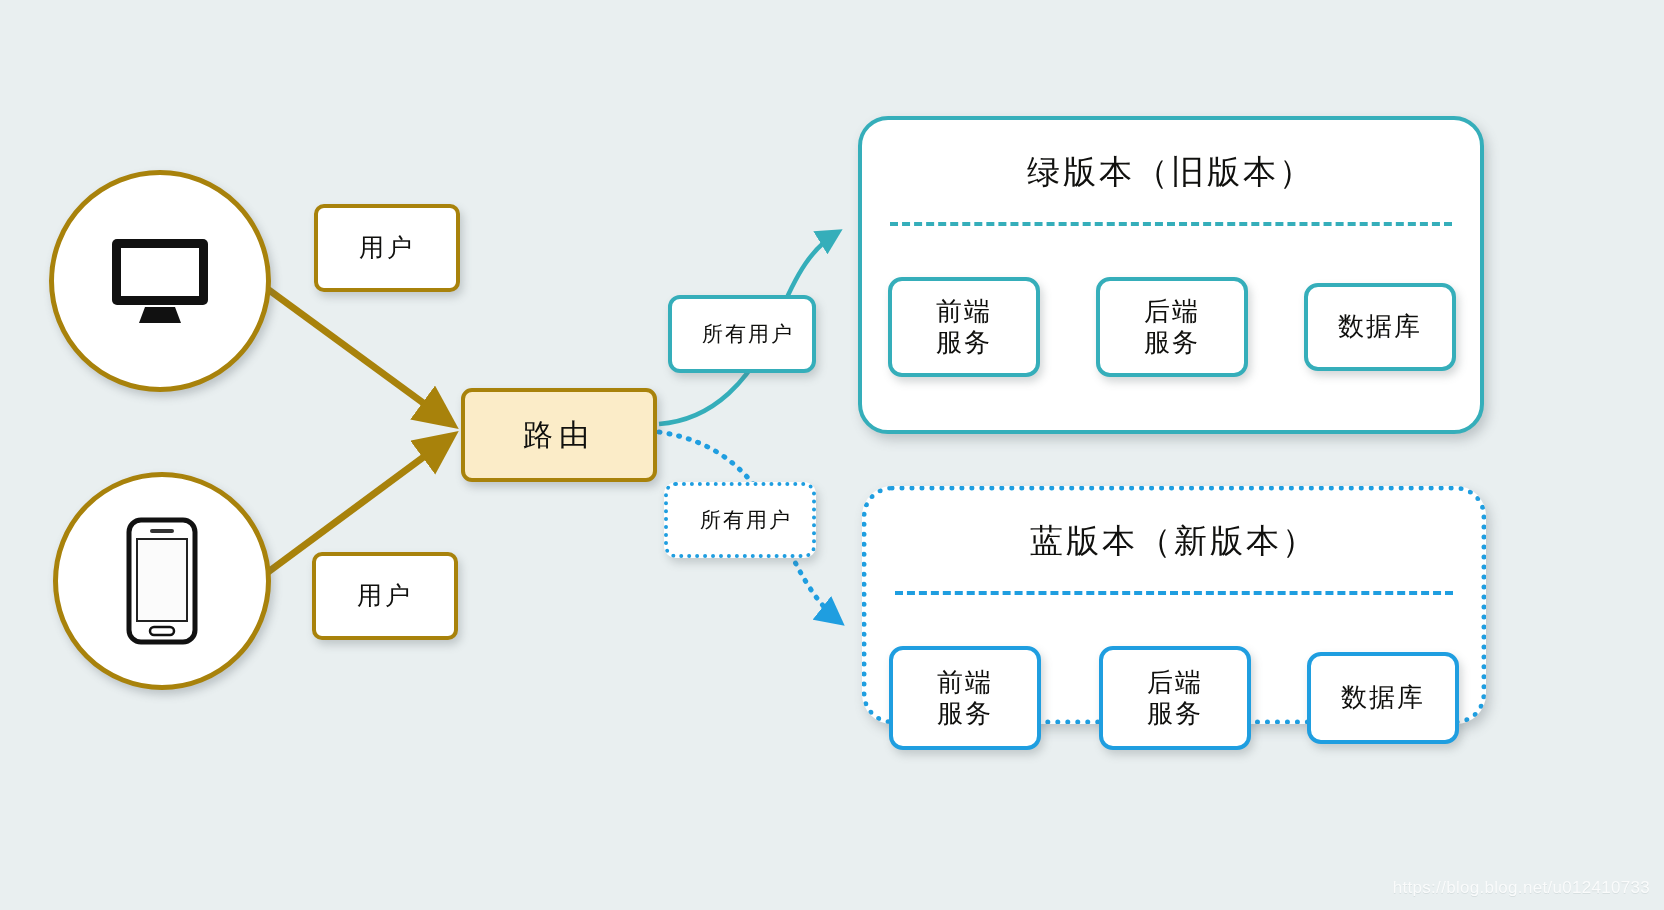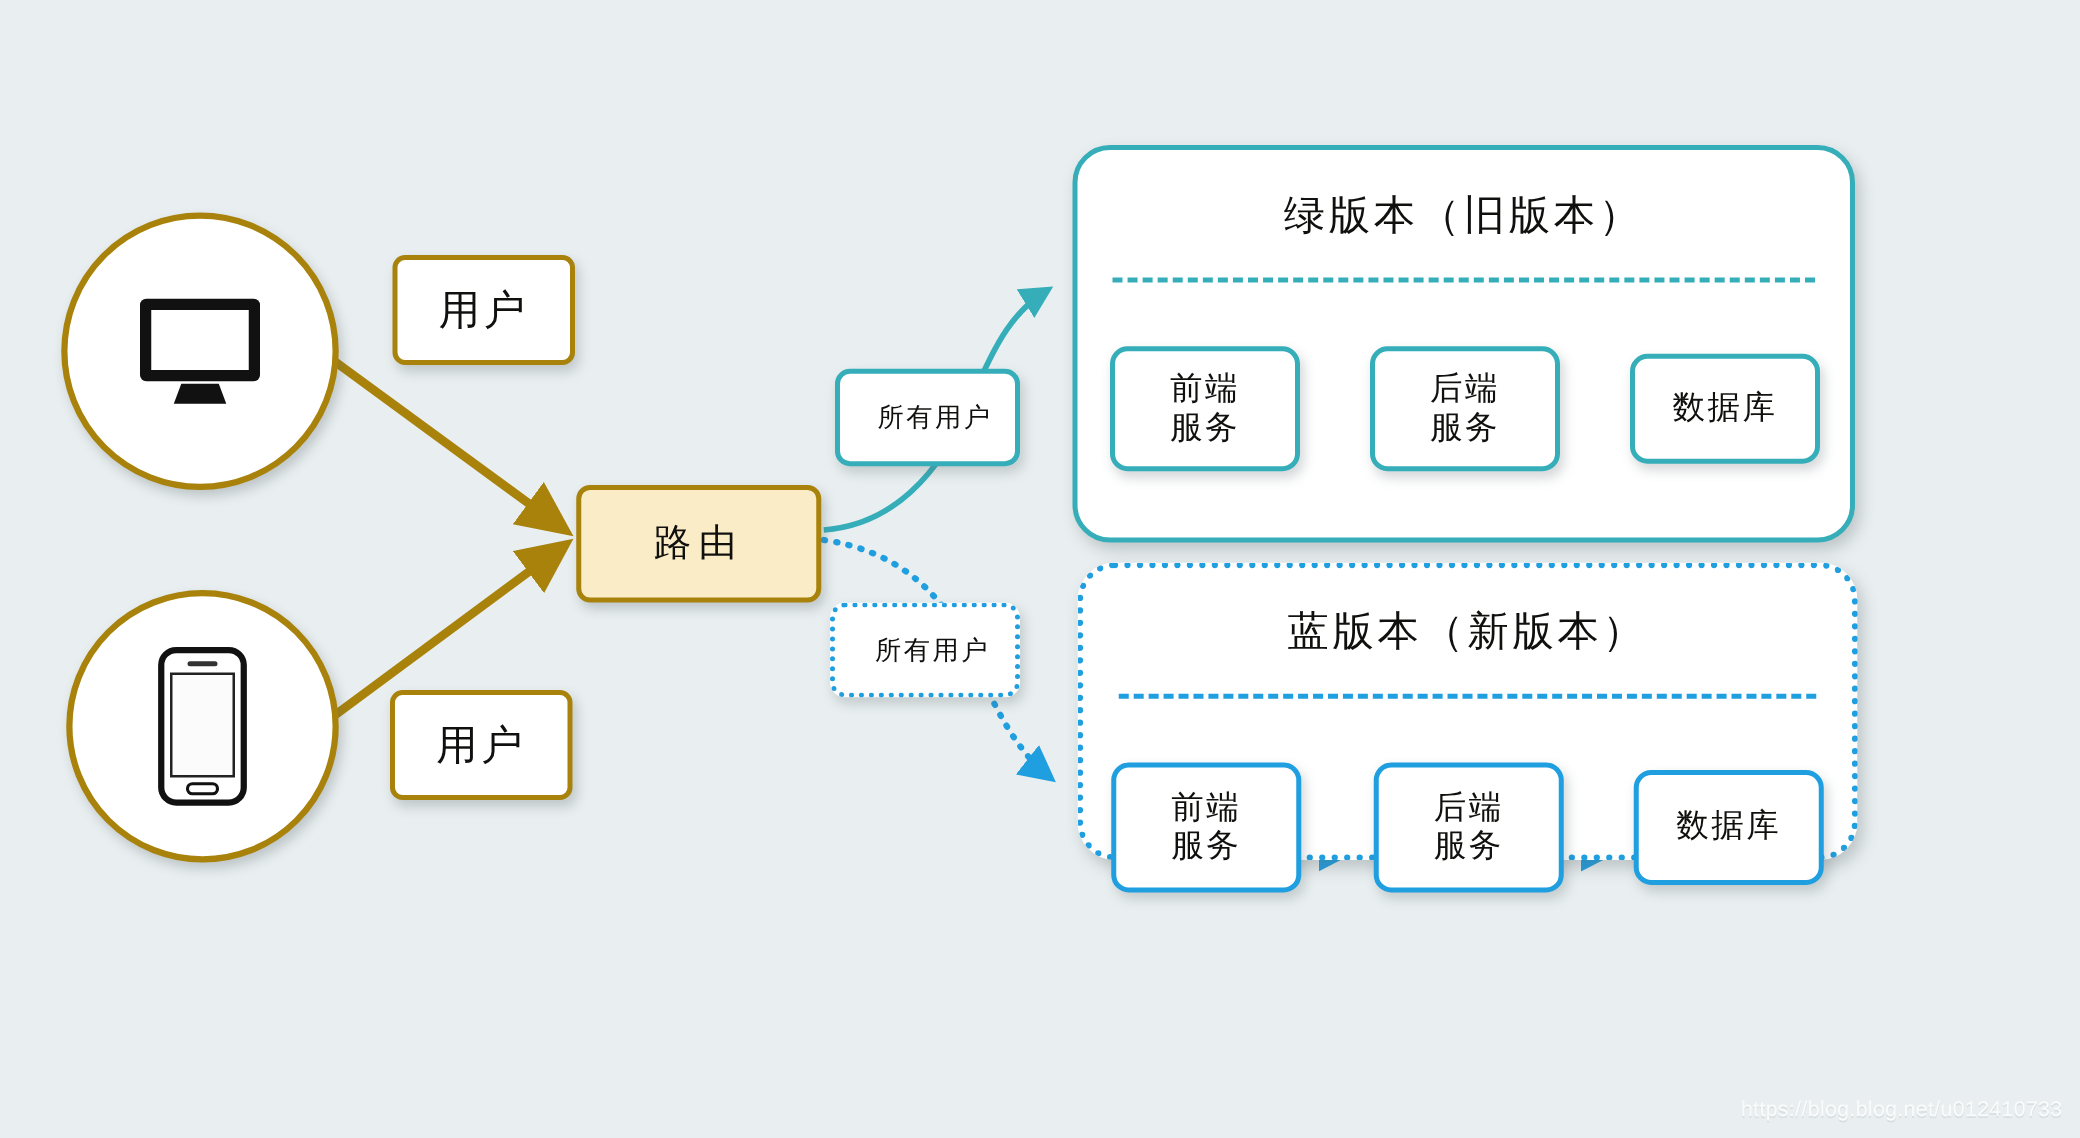--- a/index.html
+++ b/index.html
@@ -59,21 +59,21 @@
   #circle-mobile  { left: 53px;  top: 472px; width: 218px; height: 218px; }
 
   .icon-wrap { width: 100%; height: 100%; display: flex; align-items: center; justify-content: center; }
 
   
   .gold-box {
     border: 4px solid #a8820b;
     border-radius: 10px;
     background: #ffffff;
     box-shadow: 3px 5px 9px rgba(90,100,105,0.28);
-    font-size: 33px;
+    font-size: 25px;
     letter-spacing: 3px;
   }
   #label-user-top    { left: 314px; top: 204px; width: 146px; height: 88px; }
   #label-user-bottom { left: 312px; top: 552px; width: 146px; height: 88px; }
 
   
   #router {
     left: 461px; top: 388px; width: 196px; height: 94px;
     border: 4px solid #a8820b;
     border-radius: 11px;
@@ -111,21 +111,21 @@
     border-radius: 30px;
     box-shadow: 4px 6px 12px rgba(90,100,105,0.30);
     z-index: 2;
   }
   #panel-green {
     left: 858px; top: 68px; width: 626px; height: 318px;
     border: 4px solid #35aeba;
     margin-top: 48px;
   }
   #panel-blue {
-    left: 862px; top: 450px; width: 624px; height: 238px;
+    left: 862px; top: 486px; width: 624px; height: 238px;
     border: 5px dotted #1f9ee0;
   }
 
   .panel-title {
     position: absolute;
     left: 0; right: 0;
     text-align: center;
     font-size: 33px;
     letter-spacing: 3px;
     color: #10100e;

